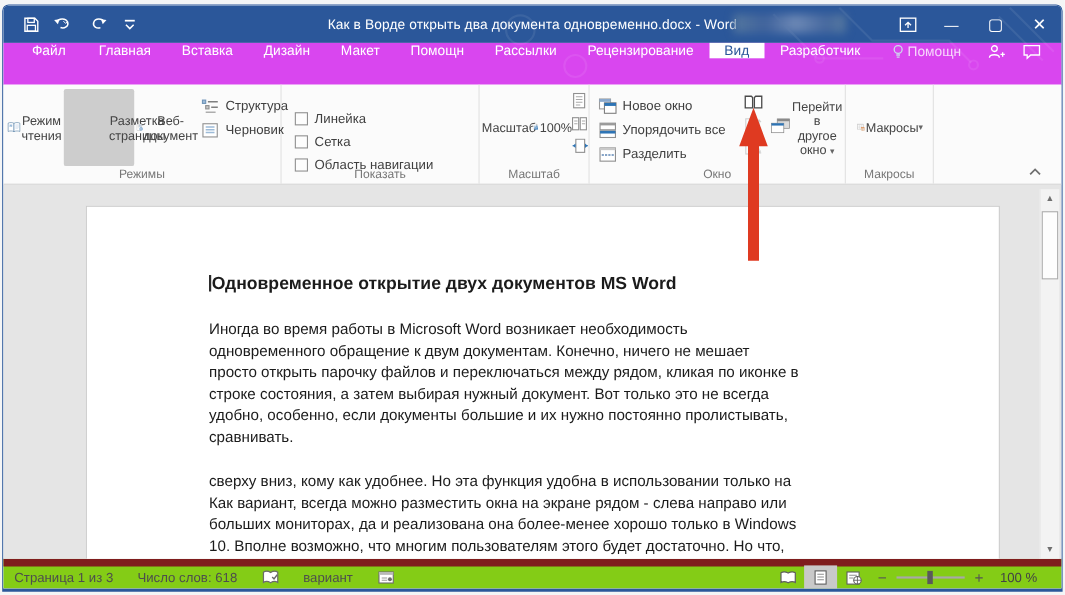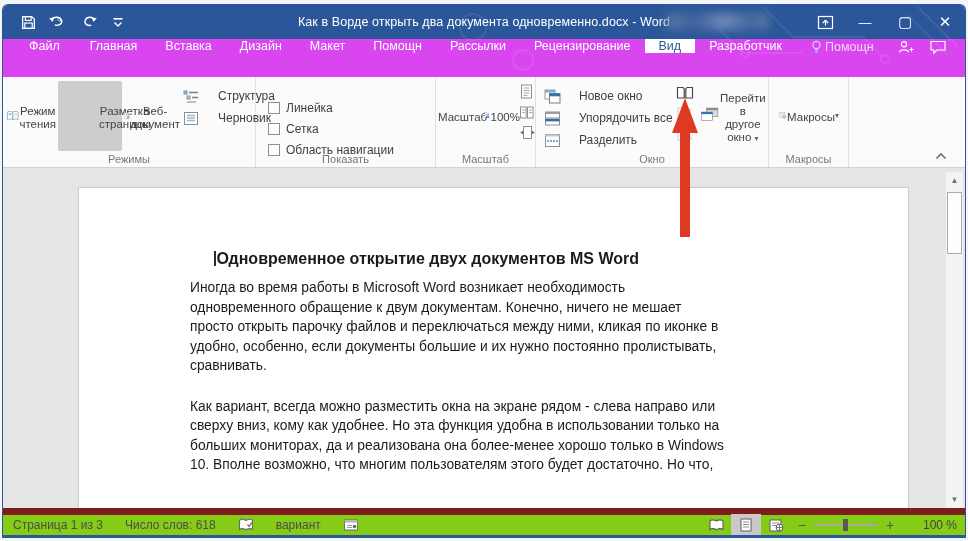--- a/index.html
+++ b/index.html
@@ -34,55 +34,55 @@
   
   .watermark { position:absolute; left:0; top:0; width:964px; height:75px; pointer-events:none; z-index:1; }
 
   
   .ribbon { height:91px; background:#fbfbfb; border-bottom:1px solid #d2d2d2; position:relative; flex:0 0 auto; font-size:11.5px; color:#444; }
   .rgroup { position:absolute; top:0; bottom:0; border-right:1px solid #e1e1e1; }
   .rgroup-label { position:absolute; bottom:2px; left:0; right:0; text-align:center; font-size:11px; color:#777; white-space:nowrap; }
   .bigbtn { position:absolute; top:4px; height:70px; display:flex; flex-direction:row; align-items:center; text-align:center; cursor:default; border-radius:2px; }
   .bigbtn .lbl { font-size:11.5px; line-height:13px; margin-top:3px; color:#444; }
   .bigbtn.selected { background:#cdcdcd;padding-left:41px; }
-  .smallbtn { display:flex; align-items:center; gap:18px; height:22px; font-size:12px; color:#3f3f3f; cursor:default; white-space:nowrap; }
+  .smallbtn { display:flex; align-items:center; gap:5px; height:22px; font-size:12px; color:#3f3f3f; cursor:default; white-space:nowrap; }
   .chk-row { display:flex; align-items:center; gap:6px; height:21px; font-size:12px; color:#3f3f3f; cursor:default; white-space:nowrap; }
   .chk { width:12px; height:12px; border:1px solid #8f8f8f; background:#fdfdfd; flex:0 0 auto; }
   .icon16 { width:17px; height:15px; flex:0 0 auto; }
   .caret { font-size:8px; color:#666; line-height:8px; }
   .collapse-btn { position:absolute; right:16px; bottom:5px; width:16px; height:12px; display:flex; align-items:center; justify-content:center; cursor:default; }
 
   
   .docarea { flex:1 1 auto; background:#e5e5e5; position:relative; overflow:hidden; }
   .page { position:absolute; left:75px; top:19px; width:831px; height:400px; background:#fff; border:1px solid #cbcbcb; cursor:text; }
   .doc-content { position:absolute; left:111px; top:60px; width:622px; color:#1b1b1b; font-size:13.8px; line-height:19.5px; }
-  .doc-heading { font-size:16px; font-weight:bold; line-height:22px; white-space:nowrap;margin-left:24px; }
+  .doc-heading { font-size:16px; font-weight:bold; line-height:22px; white-space:nowrap; }
   .doc-heading .cursor { display:inline-block; width:1.5px; height:15px; background:#2b2b2b; margin-right:1px; vertical-align:-2px; }
-  .para { margin-top:8px; }
+  .para { margin-top:20px; }
   .para.second { margin-top:21px; }
   .para div { white-space:nowrap; }
 
   .vscroll { position:absolute; right:2px; top:4px; bottom:0; width:18px; background:#f3f3f3; border-left:1px solid #e6e6e6; }
   .vs-arrow { position:absolute; left:0; width:17px; height:16px; display:flex; align-items:center; justify-content:center; font-size:8px; color:#6f6f6f; cursor:default; }
   .vs-thumb { position:absolute; left:1px; width:15px; top:20px; height:62px; background:#fdfdfd; border:1px solid #ababab; cursor:default; }
 
   
   .arrow-overlay { position:absolute; left:0; top:0; width:964px; height:534px; pointer-events:none; z-index:40; }
 
   
   .statusbar { height:27px; background:#84cc16; border-top:7px solid #7f1d1d; display:flex; align-items:center; font-size:12px; color:#4d4d4d; padding:0 8px 0 10px; flex:0 0 auto; }
   .sb-item { margin-right:22px; display:flex; align-items:center; gap:4px; cursor:default; white-space:nowrap; }
   .sb-right { margin-left:auto; display:flex; align-items:center; }
   .sb-viewbtn { width:30px; height:23px; display:flex; align-items:center; justify-content:center; cursor:default; }
   .sb-viewbtn.selected { background:#c9c9c9; }
   .zoom-out, .zoom-in { width:22px; text-align:center; font-size:14px; color:#555; cursor:default; }
   .zoom-track { width:62px; height:2px; background:#a8a8a8; position:relative; margin:0 2px; cursor:default; }
   .zoom-notch { position:absolute; left:50%; top:-3px; width:1px; height:8px; background:#a8a8a8; }
   .zoom-thumb { position:absolute; left:28px; top:-5px; width:5px; height:12px; background:#5a5a5a; cursor:default; }
-  .zoom-pct { width:48px; text-align:right; font-size:12px; color:#444; margin-left:8px; cursor:default; }
+  .zoom-pct { width:48px; font-size:12px; color:#444; margin-left:8px; cursor:default; }
 </style>
 </head>
 <body>
 
 <div class="window">
 
   <svg class="watermark" viewBox="0 0 964 75">
     <g stroke="#ffffff" stroke-opacity="0.08" fill="none" stroke-width="2">
       <circle cx="470" cy="22" r="13"></circle>
       <path d="M700 8 L740 48 L800 48"></path>
@@ -365,27 +365,28 @@
     </div>
   </div>
 
   <div class="docarea">
     <div class="page">
       <div class="doc-content">
         <div class="doc-heading"><span class="cursor"></span><span>Одновременное открытие двух документов MS Word</span></div>
         <div class="para">
           <div>Иногда во время работы в Microsoft Word возникает необходимость</div>
           <div>одновременного обращение к двум документам. Конечно, ничего не мешает</div>
-          <div>просто открыть парочку файлов и переключаться между ними, кликая по иконке в</div>
+          <div>просто открыть парочку файлов и переключаться между рядом, кликая по иконке в</div>
+          <div>строке состояния, а затем выбирая нужный документ. Вот только это не всегда</div>
           <div>удобно, особенно, если документы большие и их нужно постоянно пролистывать,</div>
           <div>сравнивать.</div>
         </div>
         <div class="para second">
+          <div>сверху вниз, кому как удобнее. Но эта функция удобна в использовании только на</div>
           <div>Как вариант, всегда можно разместить окна на экране рядом - слева направо или</div>
-          <div>сверху вниз, кому как удобнее. Но эта функция удобна в использовании только на</div>
           <div>больших мониторах, да и реализована она более-менее хорошо только в Windows</div>
           <div>10. Вполне возможно, что многим пользователям этого будет достаточно. Но что,</div>
         </div>
       </div>
     </div>
 
     <div class="vscroll">
       <div class="vs-arrow" style="top:0;">▲</div>
       <div class="vs-thumb"></div>
       <div class="vs-arrow" style="bottom:1px;">▼</div>

